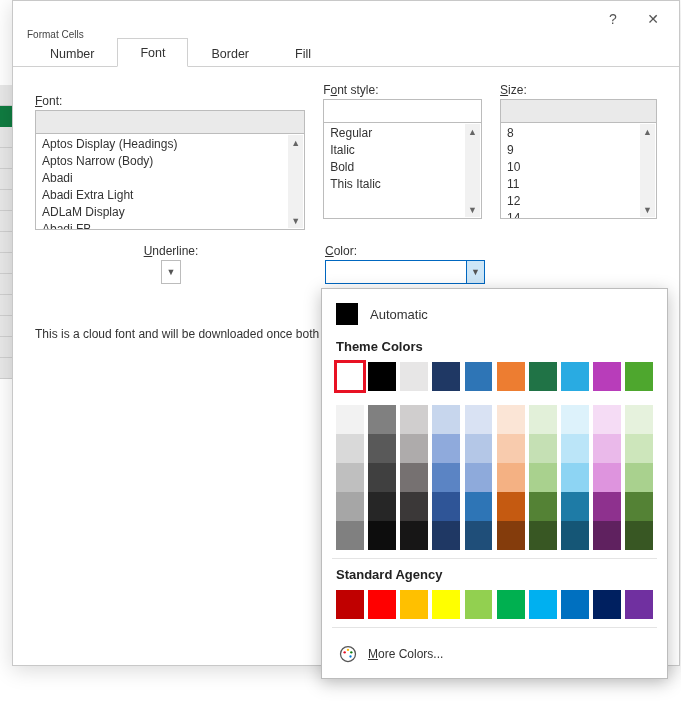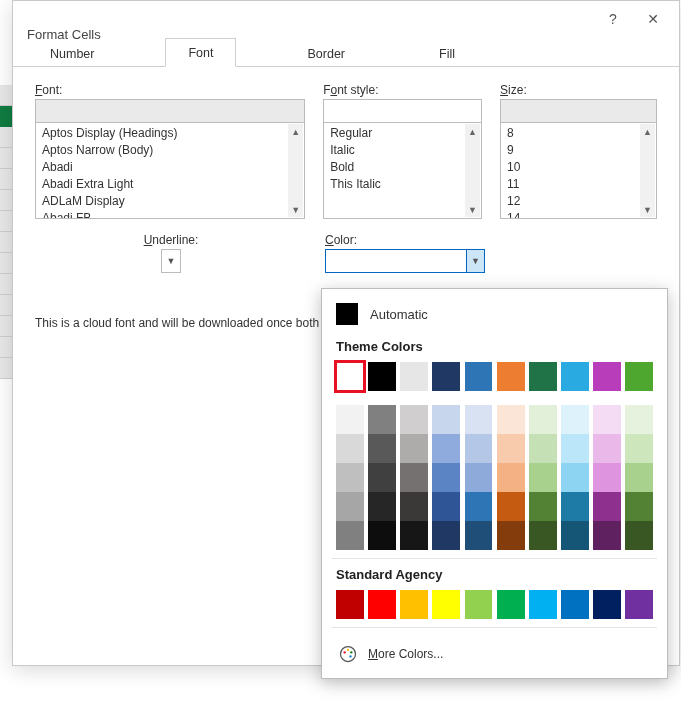--- a/index.html
+++ b/index.html
@@ -30,34 +30,33 @@
     background: #fff;
     border: 1px solid #c8c8c8;
     box-shadow: 0 4px 20px rgba(0,0,0,0.15);
   }
   .titlebar {
     display: flex;
     align-items: center;
     height: 36px;
     padding: 0 6px 0 14px;
   }
-  .titlebar .title { font-size: 13px; color: #444; margin-top: 30px; }
+  .titlebar .title { font-size: 10px; color: #444; margin-top: 30px; }
   .titlebar .spacer { flex: 1; }
   .titlebar .tb-btn {
     width: 40px; height: 32px;
     display: flex; align-items: center; justify-content: center;
     color: #555; font-size: 14px;
   }
   .tabs {
     display: flex;
     padding-left: 14px;
     border-bottom: 1px solid #d0d0d0;
     height: 30px;
     align-items: flex-end;
-    gap: 48px;
   }
   .tab {
     padding: 7px 22px 6px 22px;
     font-size: 12.5px;
     color: #333;
     border: 1px solid transparent;
     border-bottom: none;
     position: relative;
     top: 1px;
     cursor: pointer;
@@ -65,21 +64,21 @@
   .tab.active {
     border: 1px solid #d0d0d0;
     border-bottom: 1px solid #fff;
     background: #fff;
   }
   .body {
     padding: 16px 22px 10px 22px;
   }
   .row { display: flex; gap: 18px; }
   .col { display: flex; flex-direction: column; }
-  .col.font { width: 272px; }
+  .col.font { width: 272px; margin-top: 11px; }
   .col.style { width: 160px; }
   .col.size { width: 158px; }
   .lbl { font-size: 12px; color: #333; margin-bottom: 2px; }
   .lbl .ul { text-decoration: underline; }
   .textbox {
     height: 24px;
     border: 1px solid #bcbcbc;
     background: #eaeaea;
     margin-bottom: 0;
   }

